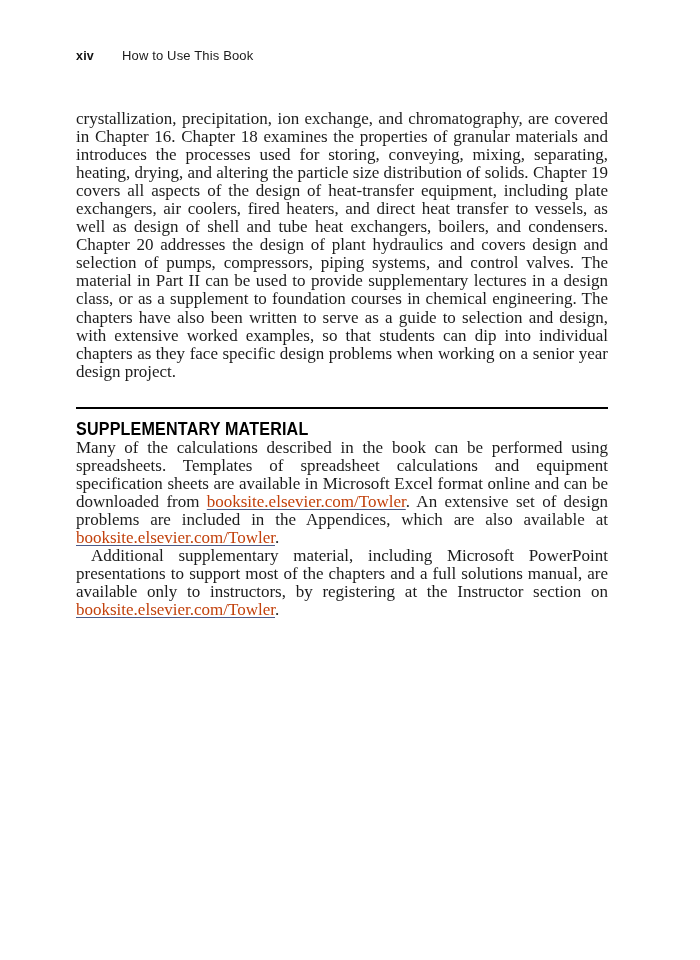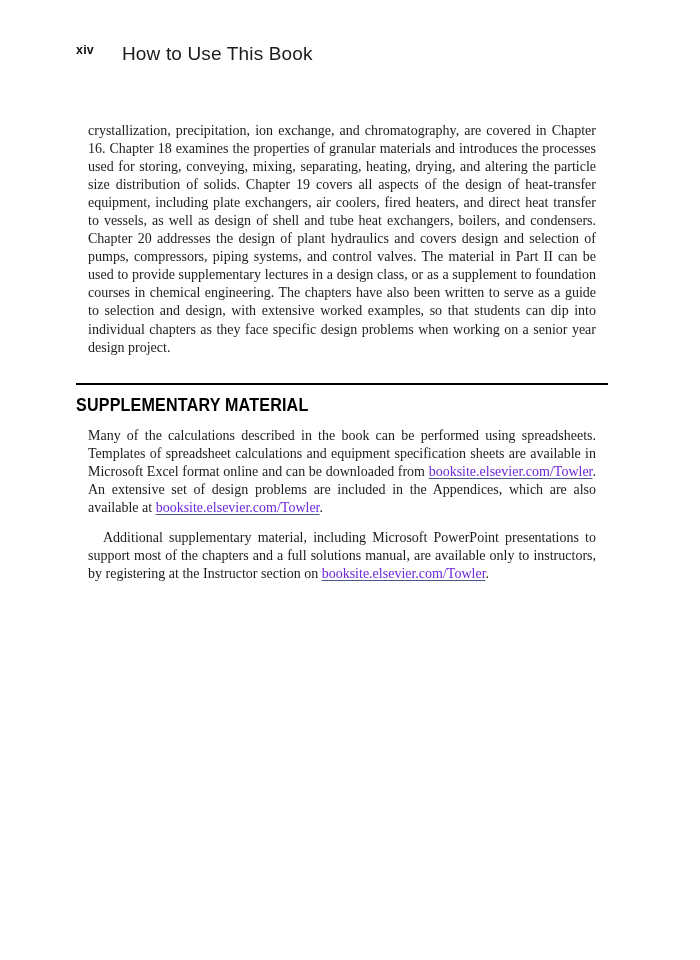--- a/index.html
+++ b/index.html
@@ -26,49 +26,49 @@
   }
 
   
   .running-header {
     position: absolute;
     left: 76px;
     top: 43px;
     width: 532px;
     height: 20px;
     display: flex;
-    align-items: flex-start;
+    align-items: flex-end;
     font-family: "Liberation Sans", "DejaVu Sans", sans-serif;
     color: #111111;
   }
   .folio {
     font-weight: bold;
     font-size: 12.5px;
     letter-spacing: 0.2px;
     width: 46px;
     flex: 0 0 46px;
   }
   .header-title {
-    font-size: 19px;
+    font-size: 13px;
     font-weight: normal;
     letter-spacing: 0.15px;
     color: #1b1b1b;
   }
 
   
   .content {
     position: absolute;
     left: 76px;
     top: 110px;
     width: 532px;
   }
 
   p.body {
-    margin: 12px;
-    font-size: 14px;
+    margin: 0;
+    font-size: 17px;
     line-height: 18.05px;
     text-align: justify;
     text-justify: inter-word;
     color: #1c1c1c;
     hyphens: none;
   }
   p.indented {
     text-indent: 15px;
     font-family: Liberation Serif, serif;
   }
@@ -96,21 +96,21 @@
     transform-origin: left center;
     white-space: nowrap;
   }
 
   .after-title {
     margin-top: 11px;
   }
 
   
   a.weblink, span.weblink {
-    color: #6d28d9;
+    color: #c2410c;
     text-decoration: underline;
     text-decoration-color: #4a5a88;
     text-underline-offset: 1.5px;
     cursor: pointer;
   }
 </style>
 </head>
 <body>
 
 <div class="page">

